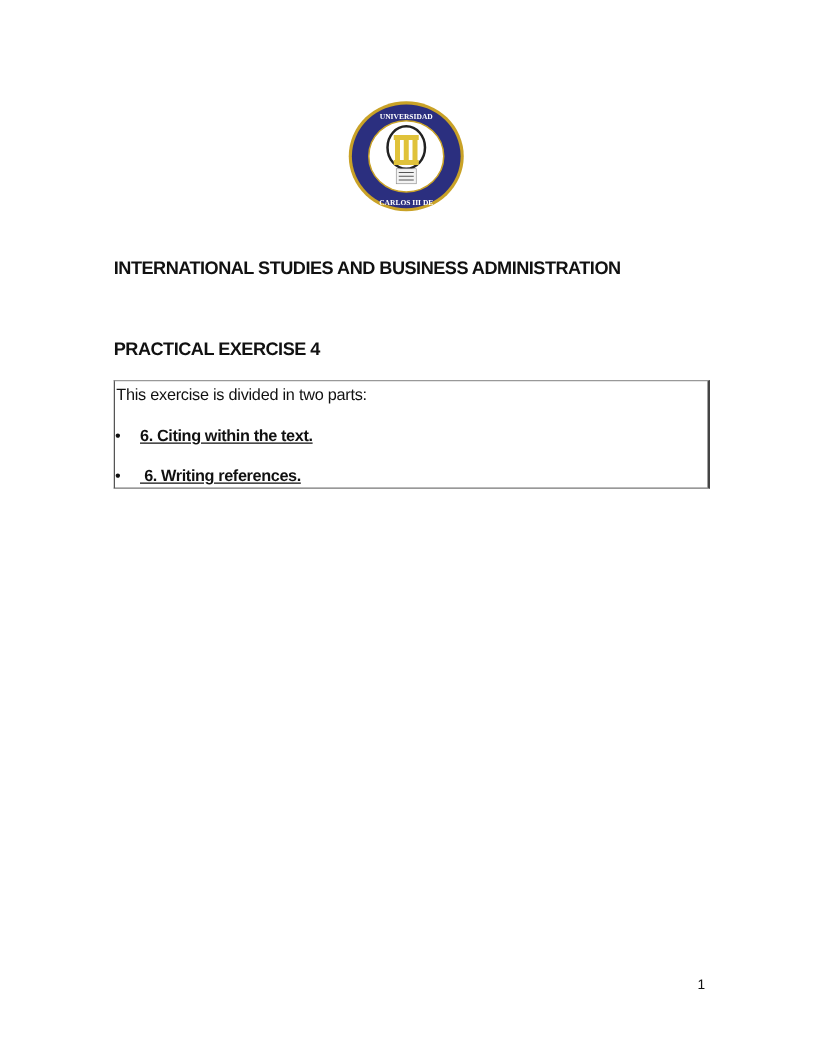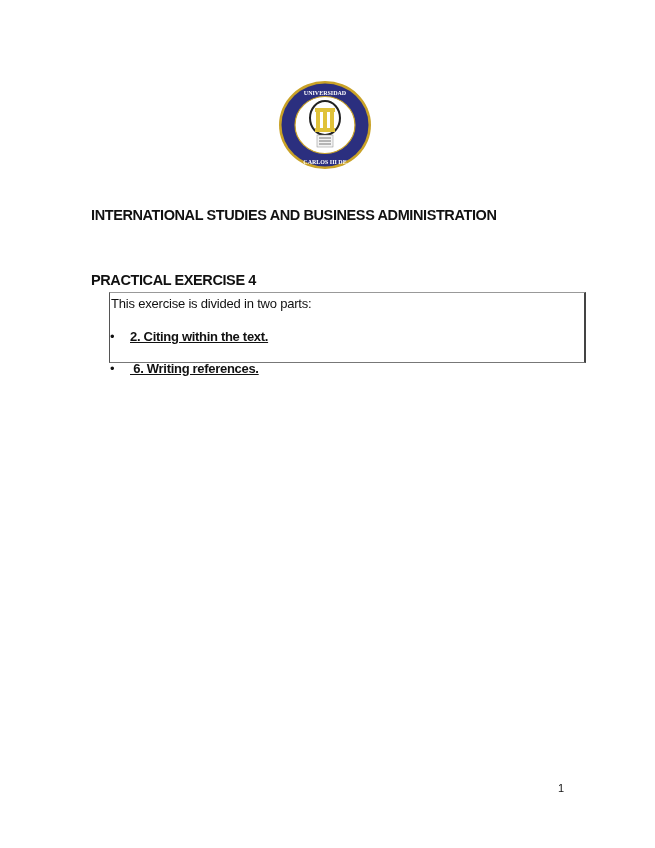--- a/index.html
+++ b/index.html
@@ -4,24 +4,23 @@
 <style>
   html, body { margin: 0; padding: 0; }
   body {
     width: 655px; height: 848px; background: #ffffff; position: relative;
     font-family: "Liberation Sans", sans-serif; color: #111; overflow: hidden;
   }
   .logo { position: absolute; left: 277px; top: 80px; width: 96px; height: 90px; }
   .h1 { position: absolute; left: 91px; top: 191px; font-size: 14.5px; font-weight: bold; letter-spacing: -0.4px; white-space: nowrap; margin-top: 16px; }
   .h2 { position: absolute; left: 91px; top: 228px; font-size: 14.5px; font-weight: bold; letter-spacing: -0.4px; white-space: nowrap; margin-top: 44px; }
   .box {
-    position: absolute; left: 91px; top: 292px; width: 477px; height: 71px;
+    position: absolute; left: 91px; top: 304px; width: 477px; height: 87px;
     border-top: 1px solid #999; border-left: 1px solid #555; border-right: 2px solid #444; border-bottom: 1px solid #777;
     box-sizing: border-box;
-    margin-left: 18px;
   }
   .intro { position: absolute; left: 1px; top: 3px; font-size: 13px; white-space: nowrap; letter-spacing: -0.2px; }
   .item { position: absolute; left: 0px; font-size: 13px; white-space: nowrap; }
   .bullet { position: absolute; left: 0px; top: 0px; font-size: 13px; }
   .item-text { position: absolute; left: 20px; top: 0px; font-weight: bold; text-decoration: underline; letter-spacing: -0.3px; }
   .page-number { position: absolute; left: 558px; top: 782px; font-size: 11px; }
 </style>
 </head>
 <body>
 
@@ -45,21 +44,21 @@
   </svg>
 </div>
 
 <div class="h1">INTERNATIONAL STUDIES AND BUSINESS ADMINISTRATION</div>
 <div class="h2">PRACTICAL EXERCISE 4</div>
 
 <div class="box">
   <div class="intro">This exercise is divided in two parts:</div>
   <div class="item" style="top:36px;">
     <span class="bullet">•</span>
-    <span class="item-text">2. Citing within the text.</span>
+    <span class="item-text">6. Citing within the text.</span>
   </div>
   <div class="item" style="top:68px;">
     <span class="bullet">•</span>
     <span class="item-text" style="white-space:pre;"> 6. Writing references.</span>
   </div>
 </div>
 
 <div class="page-number">1</div>
 
 </body></html>

